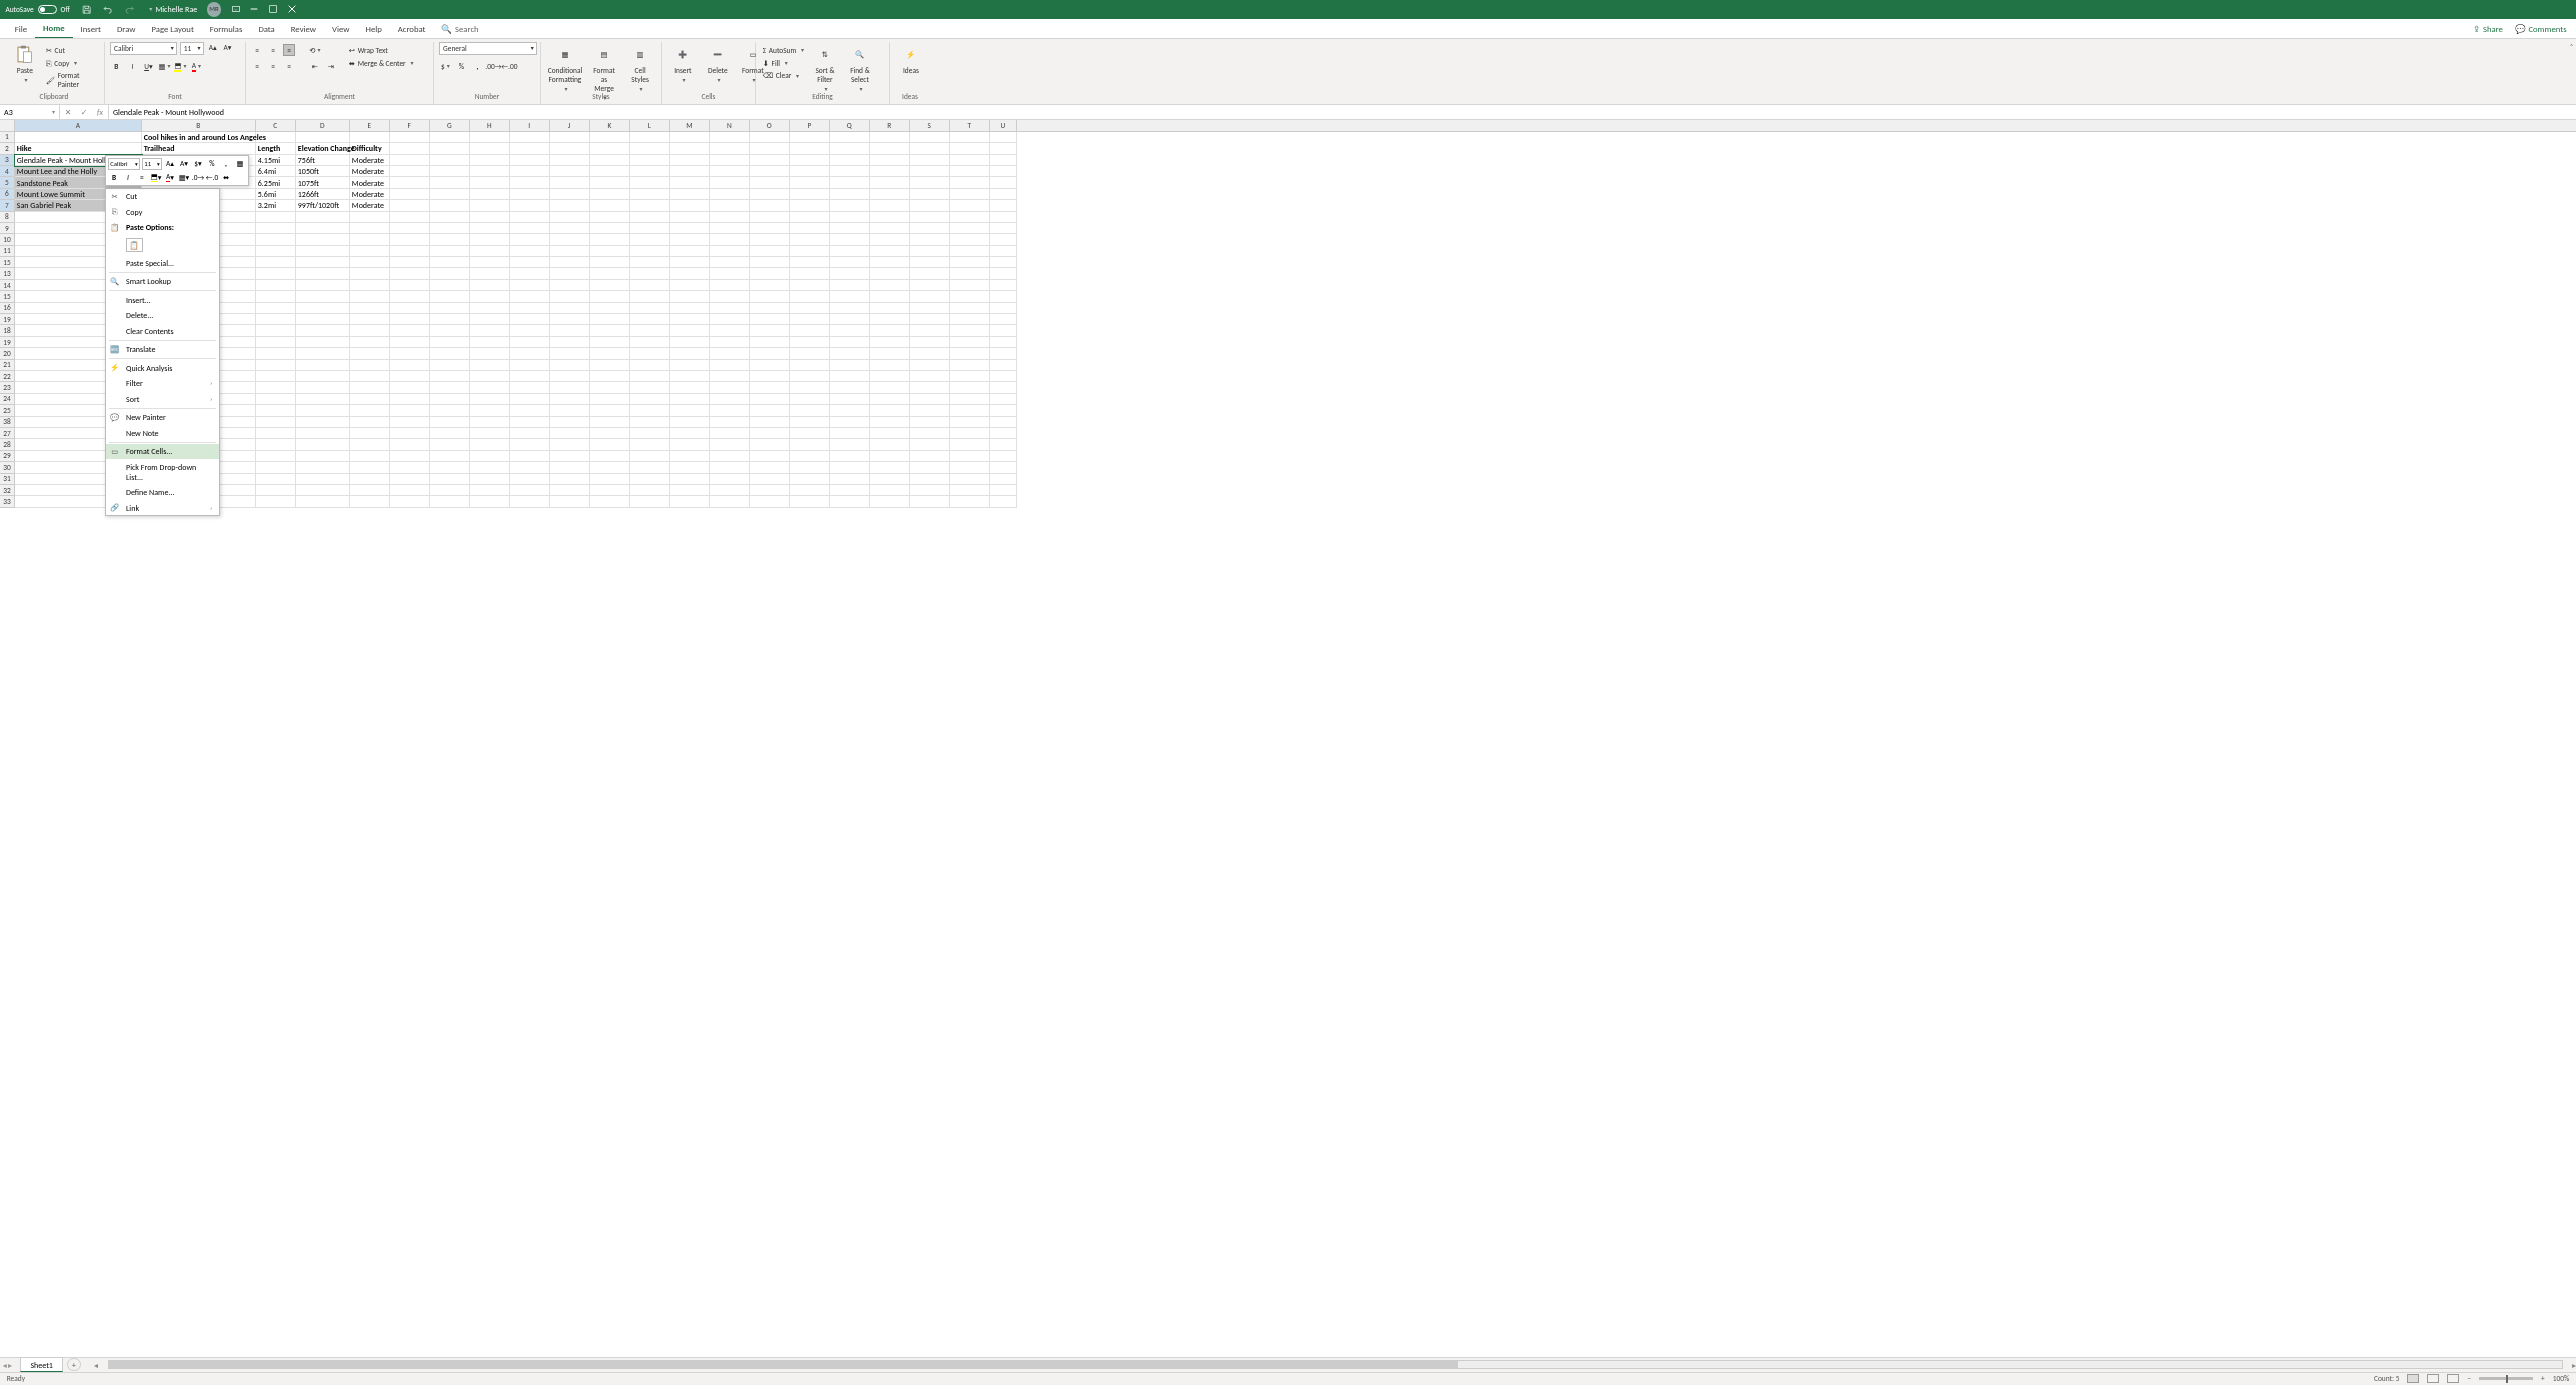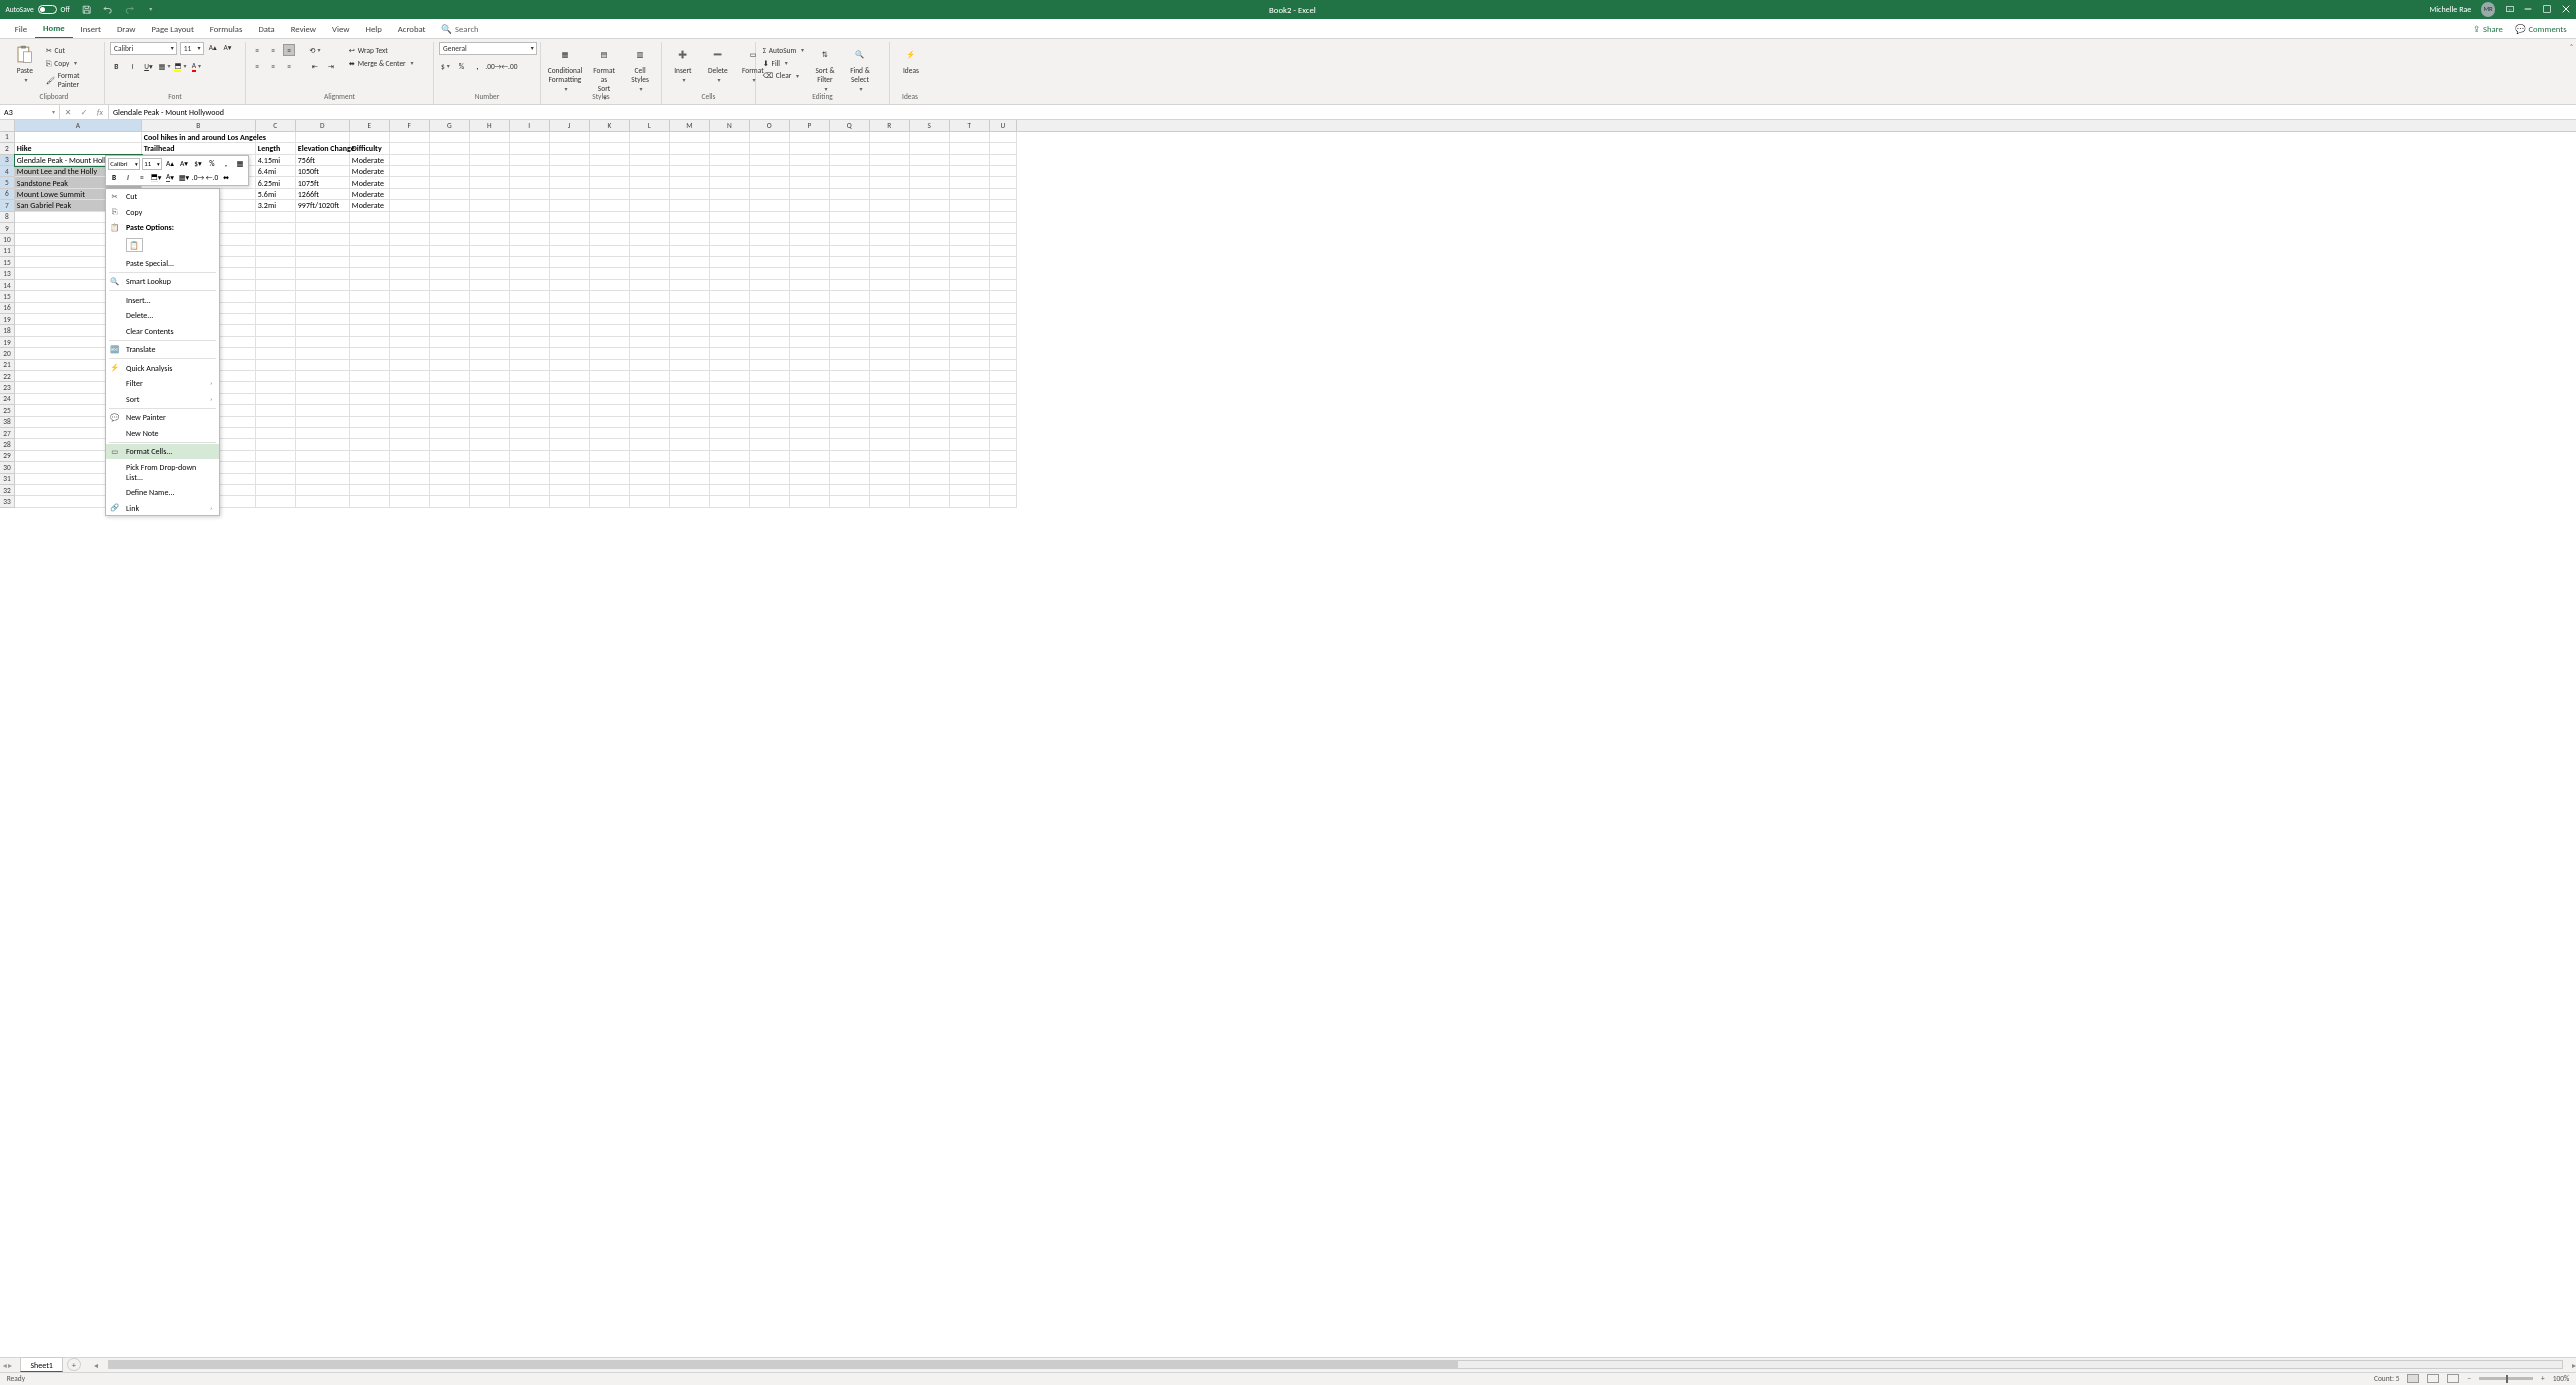--- a/index.html
+++ b/index.html
@@ -115,21 +115,20 @@
           <path fill="none" stroke="#fff" stroke-width="1.3" d="M5 3 2 6l3 3 M2 6h8a4 4 0 0 1 0 8"></path>
         </svg>
       </span>
     <span class="qat-icon" style="opacity:.4">
         <svg width="9.4" height="9.4" viewBox="0 0 16 16">
           <path fill="none" stroke="#fff" stroke-width="1.3" d="M11 3l3 3-3 3 M14 6H6a4 4 0 0 0 0 8"></path>
         </svg>
       </span>
     <span class="qat-icon" style="opacity:.6;font-size:6px">▾</span>
   </div>
-  <div class="title-center">Book2  -  Excel</div>
   <div class="title-right">
     <span>Michelle Rae</span>
     <span class="avatar">MR</span>
     <span class="win-btn">
         <svg width="8" height="8" viewBox="0 0 12 12">
           <rect x="1" y="2" width="10" height="8" fill="none" stroke="#fff"></rect>
           <path stroke="#fff" d="M4 6l2 2 2-2"></path>
         </svg>
       </span>
     <span class="win-btn">
@@ -300,21 +299,21 @@
   <div class="ribbon-group" style="width:121px">
     <div class="ribbon-body">
       <div class="big-btn drop-arrow">
           <span class="icon-big">▦</span>
           <span style="white-space:pre-line;text-align:center">Conditional
 Formatting</span>
         </div>
       <div class="big-btn drop-arrow">
           <span class="icon-big">▤</span>
           <span style="white-space:pre-line;text-align:center">Format as
-Sort</span>
+Merge</span>
         </div>
       <div class="big-btn drop-arrow">
           <span class="icon-big">▥</span>
           <span style="white-space:pre-line;text-align:center">Cell
 Styles</span>
         </div>
     </div>
     <div class="ribbon-group-label">Styles</div>
   </div>
 

